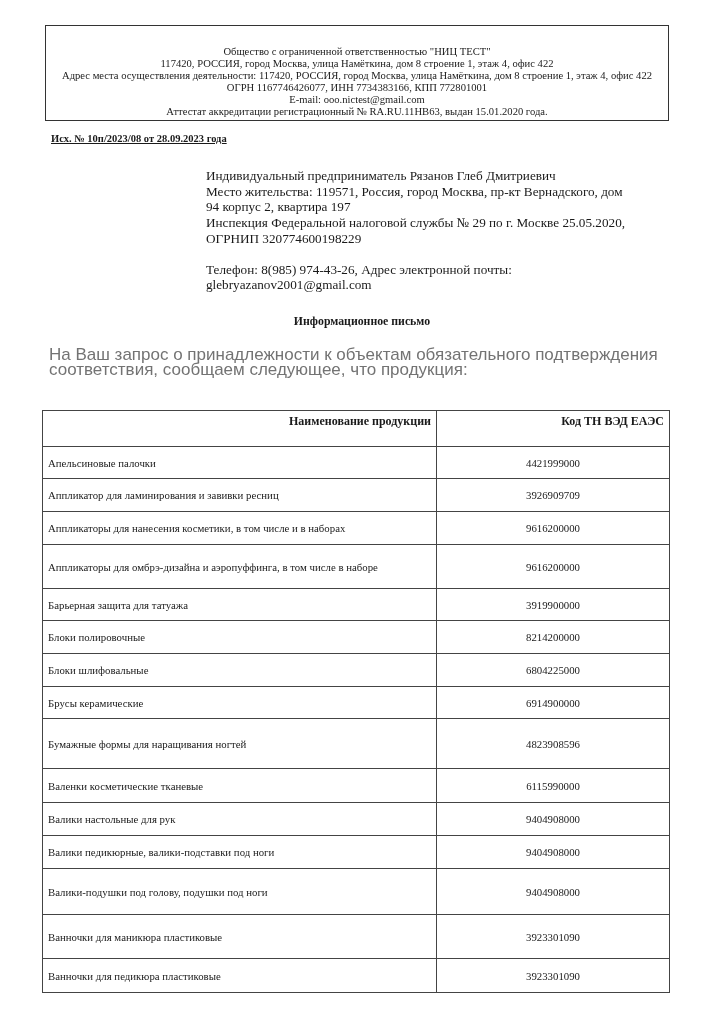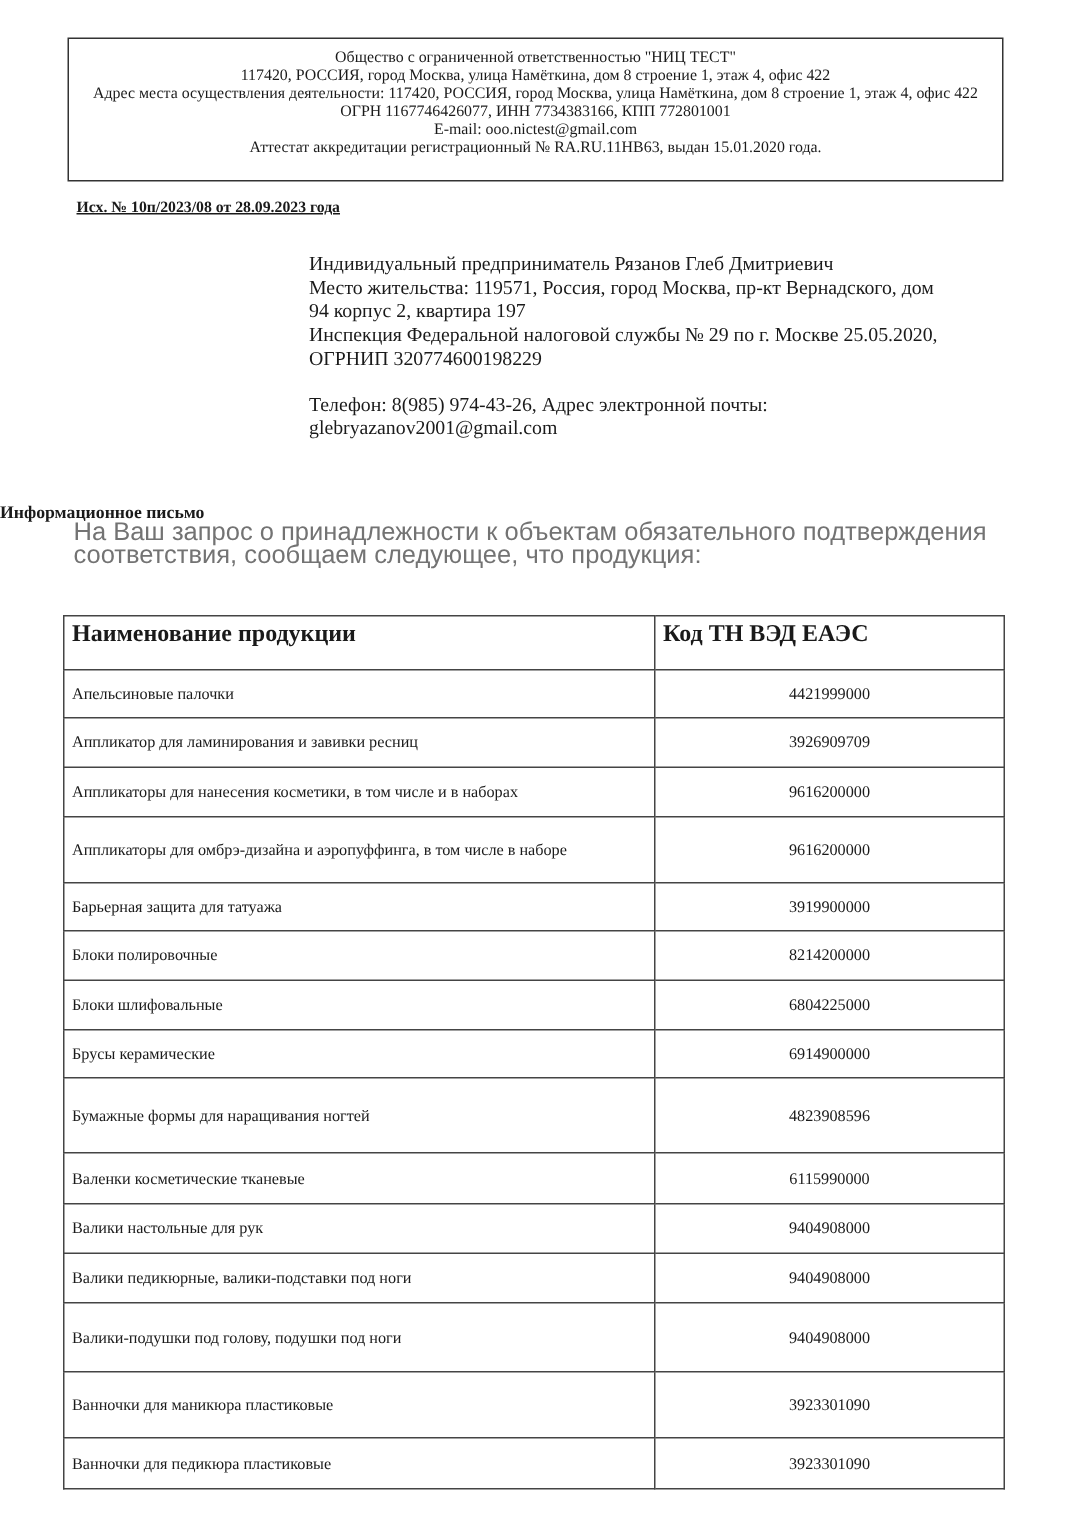--- a/index.html
+++ b/index.html
@@ -3,50 +3,50 @@
   <meta charset="utf-8">
   <style>
     html, body { margin: 0; padding: 0; }
     body {
       width: 724px; height: 1024px; background: #ffffff; position: relative; overflow: hidden;
       font-family: "Liberation Serif", "DejaVu Serif", serif; color: #1a1a1a;
     }
     .header-box {
       position: absolute; left: 45px; top: 25px; width: 624px; height: 96px;
       border: 1.5px solid #333; box-sizing: border-box;
-      text-align: center; font-size: 10.6px; line-height: 11.9px; padding-top: 7px;
+      text-align: center; font-size: 10.6px; line-height: 11.9px; padding-top: 20px;
     }
     .header-box div { white-space: nowrap; }
     .header-box .wrap { white-space: normal; padding: 0 4px; }
     .outgoing {
       position: absolute; left: 51px; top: 133px; font-size: 10.5px; font-weight: bold; text-decoration: underline;
     }
     .addressee {
       position: absolute; right: 58px; top: 168px; width: 460px;
       text-align: left; font-size: 13.2px; line-height: 15.7px;
     }
     .addressee .gap { height: 15px; }
     .letter-title {
-      position: absolute; left: 0; width: 724px; top: 314px; text-align: left;
-      font-weight: bold; font-size: 11.8px; margin-top: 20px;
+      position: absolute; left: 0; width: 724px; top: 314px; text-align: center;
+      font-weight: bold; font-size: 11.8px;
     }
     .intro {
       position: absolute; left: 49px; top: 347px; width: 620px;
       font-family: "Liberation Sans", "DejaVu Sans", sans-serif;
       font-size: 17px; line-height: 15px; color: #737373;
     }
     table.products {
       position: absolute; left: 42px; top: 410px; width: 628px;
       border-collapse: collapse; font-size: 10.8px;
     }
     table.products td, table.products th {
       border: 1.2px solid #444; padding: 0 5px; box-sizing: border-box;
     }
     table.products th {
-      font-weight: bold; font-size: 16px; text-align: left; vertical-align: top; padding-top: 3px;
+      font-weight: bold; font-size: 12px; text-align: right; vertical-align: top; padding-top: 3px;
       height: 36px;
     }
     table.products th.col-name { width: 394px; }
     table.products td.code { text-align: center; margin-top: 25px; }
     table.products td.name { text-align: left; }
   </style>
 </head>
 <body>
 
 <div class="header-box">

